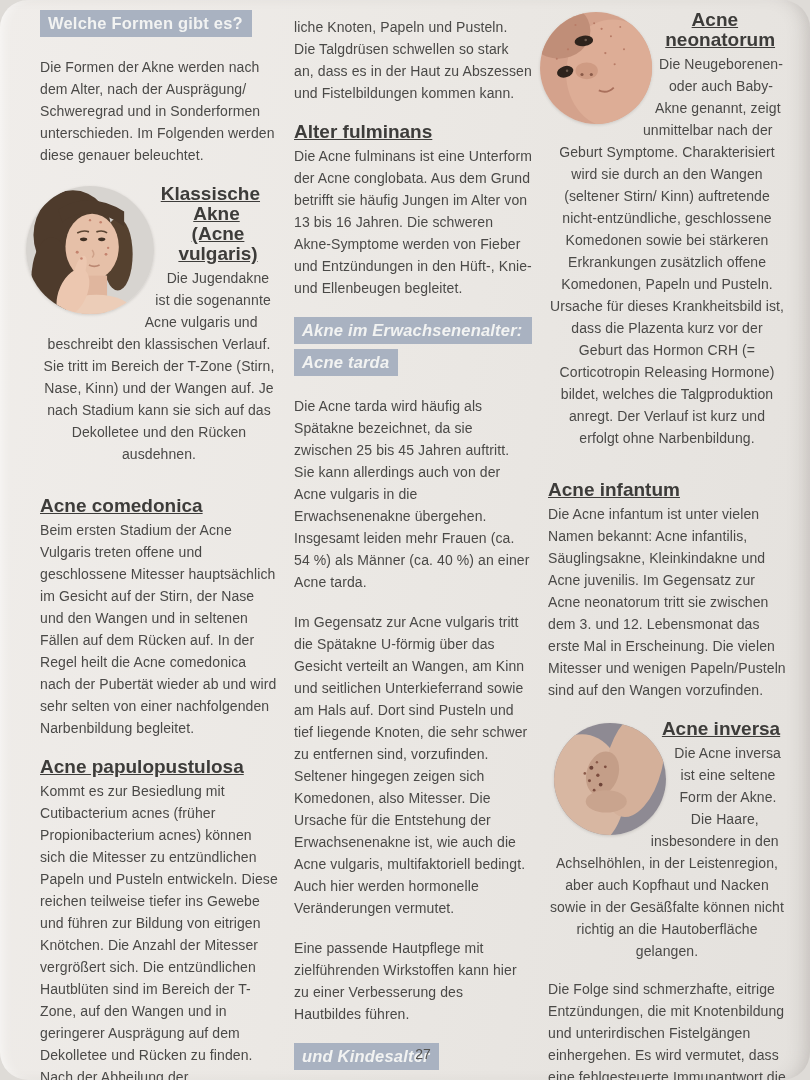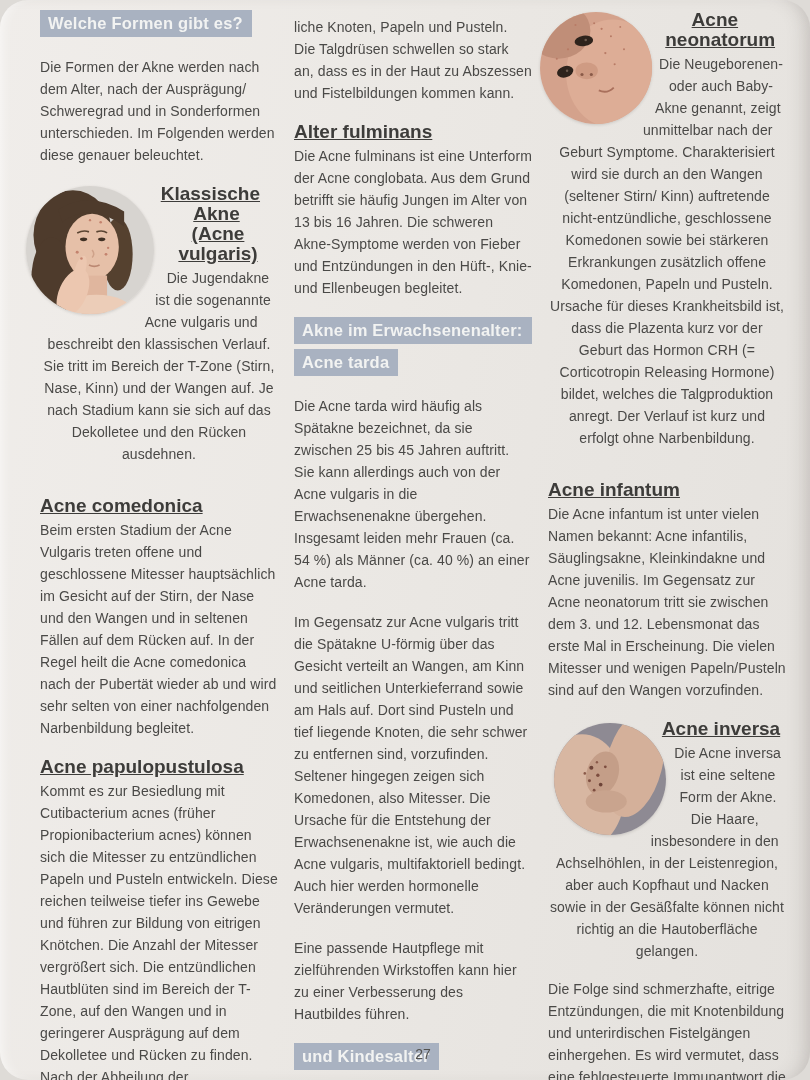--- a/index.html
+++ b/index.html
@@ -32,21 +32,21 @@
     color:#3d3c3a;font-weight:bold;text-decoration:underline;
   }
   .hl-group{margin:0 0 19px;}
   .hl{
     display:table;
     background:#a9b2c1;color:#f2f3f2;
     font-weight:bold;font-size:16.5px;line-height:20px;
     padding:3px 9px 4px 8px;margin:0 0 5px;
     letter-spacing:.2px;white-space:nowrap;
   }
-  .mt{margin-top:6px;}
+  .mt{margin-top:6px;font-style:italic;}
   .wrap-section{overflow:visible;}
   .wrap-section h3{margin-top:0;text-align:center;}
   .wrap-section p{text-align:center;margin-bottom:16px;}
   
   .float-photo{float:left;position:relative;}
   .float-photo .circle{
     position:absolute;border-radius:50%;overflow:hidden;
     box-shadow:0 1px 3px rgba(80,75,70,.2);
   }
   .circle svg{display:block;width:100%;height:100%;}

